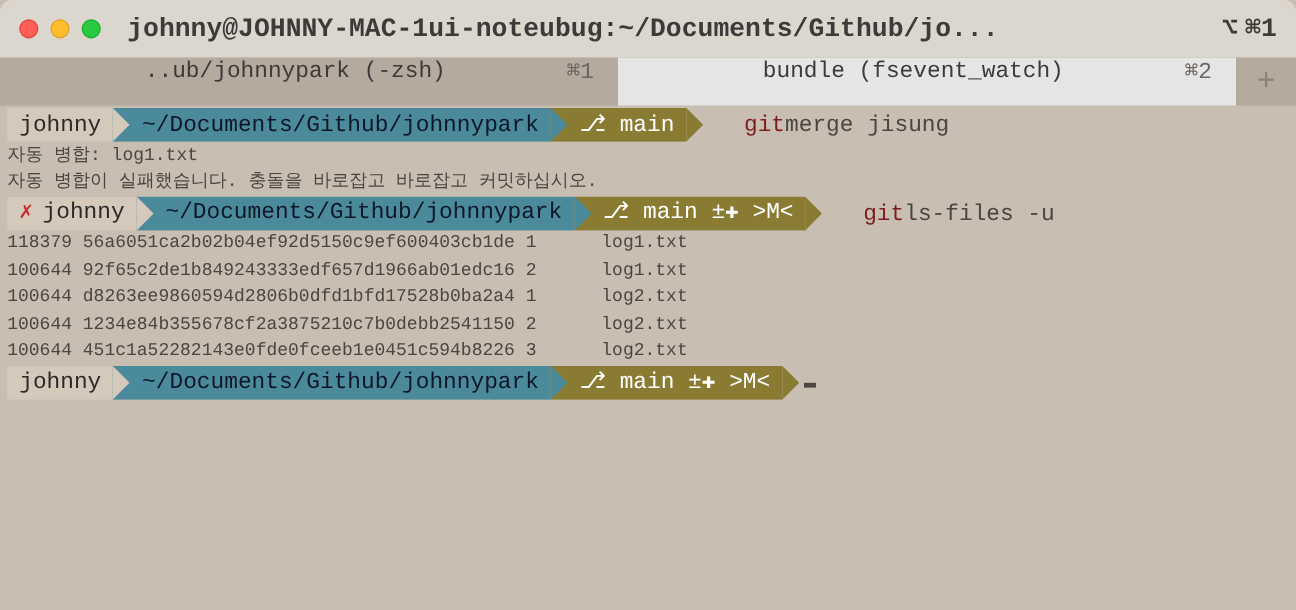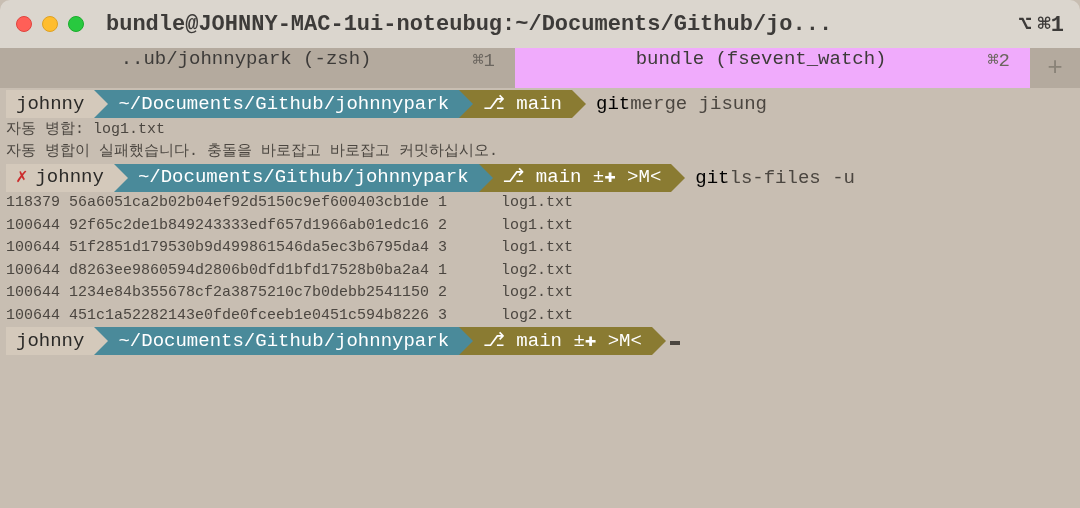--- a/index.html
+++ b/index.html
@@ -59,21 +59,21 @@
     .tab {
       flex: 1;
       display: flex;
       align-items: flex-start;
       justify-content: space-between;
       padding: 0 20px;
       color: #3d3b39;
       font-size: 19px;
     }
     .tab.active {
-      background: #f0abfc;
+      background: #e5e5e5;
     }
     .tab-label {
       flex: 1;
       text-align: center;
     }
     .tab-shortcut {
       color: #6b665f;
       font-size: 19px;
     }
     .tab-add {
@@ -124,35 +124,35 @@
       color: #2b2a28;
     }
     .seg-user-err::after { border-left: 14px solid #d4c9bb; }
     .err-x {
       color: #cc2b2b;
       font-weight: bold;
       margin-right: 8px;
     }
     .seg-path {
       background: #4a8a9a;
-      color: #ffffff;
+      color: #0f172a;
     }
     .seg-path::after { border-left: 14px solid #4a8a9a; }
     .seg-branch {
       background: #8a7b32;
       color: #ffffff;
     }
     .seg-branch::after { border-left: 14px solid #8a7b32; }
     .prompt-cmd {
       padding-left: 24px;
       color: #4b4640;
       display: inline-flex;
       align-items: center;
     }
-    .git-kw { color: #000000; }
+    .git-kw { color: #7f1d1d; margin-left: 24px; }
     .output-line {
       color: #4b4640;
       white-space: pre;
       font-size: 15px;
       line-height: 1.5;
     }
     .cursor {
       display: inline-block;
       width: 10px;
       height: 4px;
@@ -163,21 +163,21 @@
   </style>
 </head>
 <body>
 
 <div class="title-bar">
   <div class="traffic-lights">
     <div class="traffic-light tl-red"></div>
     <div class="traffic-light tl-yellow"></div>
     <div class="traffic-light tl-green"></div>
   </div>
-  <div class="window-title">bundle@JOHNNY-MAC-1ui-noteubug:~/Documents/Github/jo...</div>
+  <div class="window-title">johnny@JOHNNY-MAC-1ui-noteubug:~/Documents/Github/jo...</div>
   <div class="title-right">
     <span>⌥</span>
     <span>⌘1</span>
   </div>
 </div>
 
 <div class="tab-bar">
   <div class="tab">
     <span class="tab-label">..ub/johnnypark (-zsh)</span>
     <span class="tab-shortcut">⌘1</span>
@@ -225,21 +225,20 @@
       </span>
     <span class="prompt-cmd">
         <span class="git-kw">git</span>
         <span> ls-files -u</span>
       </span>
   </div>
 
   <div id="lsfiles-container">
       <div class="output-line">118379 56a6051ca2b02b04ef92d5150c9ef600403cb1de 1      log1.txt</div>
       <div class="output-line">100644 92f65c2de1b849243333edf657d1966ab01edc16 2      log1.txt</div>
-      <div class="output-line">100644 51f2851d179530b9d499861546da5ec3b6795da4 3      log1.txt</div>
       <div class="output-line">100644 d8263ee9860594d2806b0dfd1bfd17528b0ba2a4 1      log2.txt</div>
       <div class="output-line">100644 1234e84b355678cf2a3875210c7b0debb2541150 2      log2.txt</div>
       <div class="output-line">100644 451c1a52282143e0fde0fceeb1e0451c594b8226 3      log2.txt</div>
     </div>
 
   <div class="prompt-line">
     <span class="seg seg-user">
         <span>johnny</span>
       </span>
     <span class="seg seg-path">

